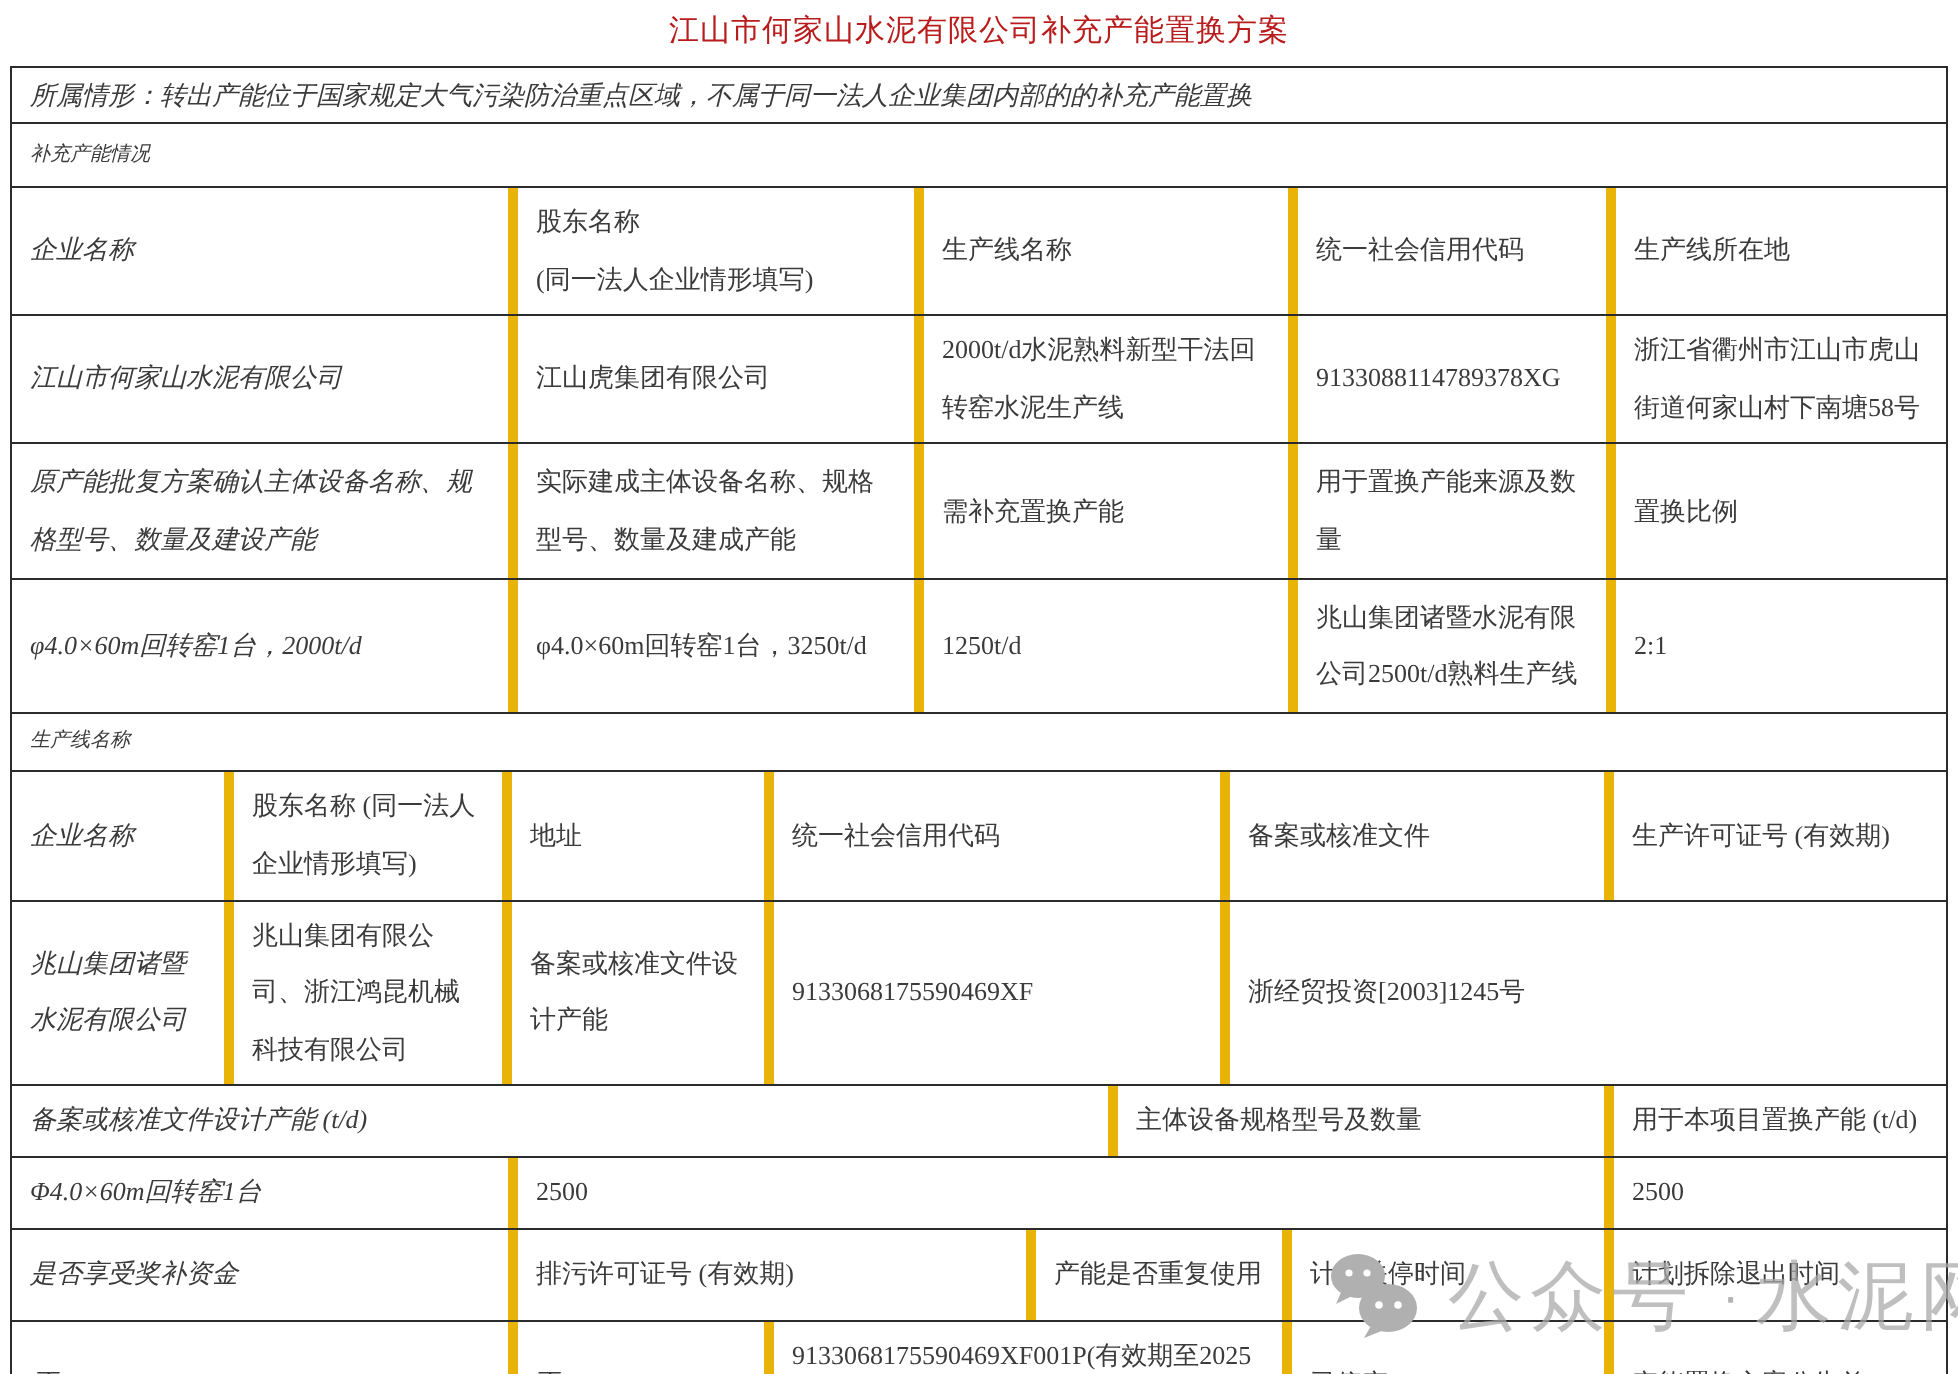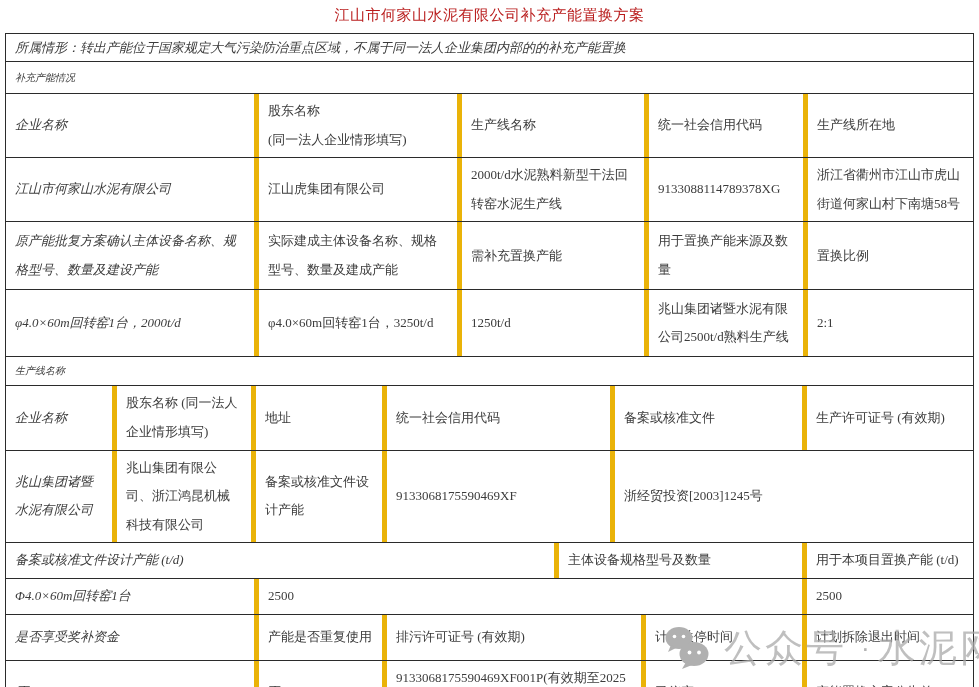--- a/index.html
+++ b/index.html
@@ -135,22 +135,22 @@
     </div>
 
     <div class="row" style="min-height:31px">
       <div class="cell" style="flex:0 0 248px">Φ4.0×60m回转窑1台</div>
       <div class="cell" style="flex:0 0 548px">2500</div>
       <div class="cell grow">2500</div>
     </div>
 
     <div class="row" style="min-height:46px">
       <div class="cell" style="flex:0 0 248px">是否享受奖补资金</div>
+      <div class="cell" style="flex:0 0 259px">排污许可证号 (有效期)</div>
       <div class="cell" style="flex:0 0 128px">产能是否重复使用</div>
-      <div class="cell" style="flex:0 0 259px">排污许可证号 (有效期)</div>
       <div class="cell" style="flex:0 0 161px">计划关停时间</div>
       <div class="cell grow">计划拆除退出时间</div>
     </div>
 
     <div class="row" style="min-height:60px">
       <div class="cell" style="flex:0 0 248px">否</div>
       <div class="cell" style="flex:0 0 128px">否</div>
       <div class="cell" style="flex:0 0 259px">9133068175590469XF001P(有效期至2025年12月31日止)</div>
       <div class="cell" style="flex:0 0 161px">已停产</div>
       <div class="cell grow">产能置换方案公告前</div>

